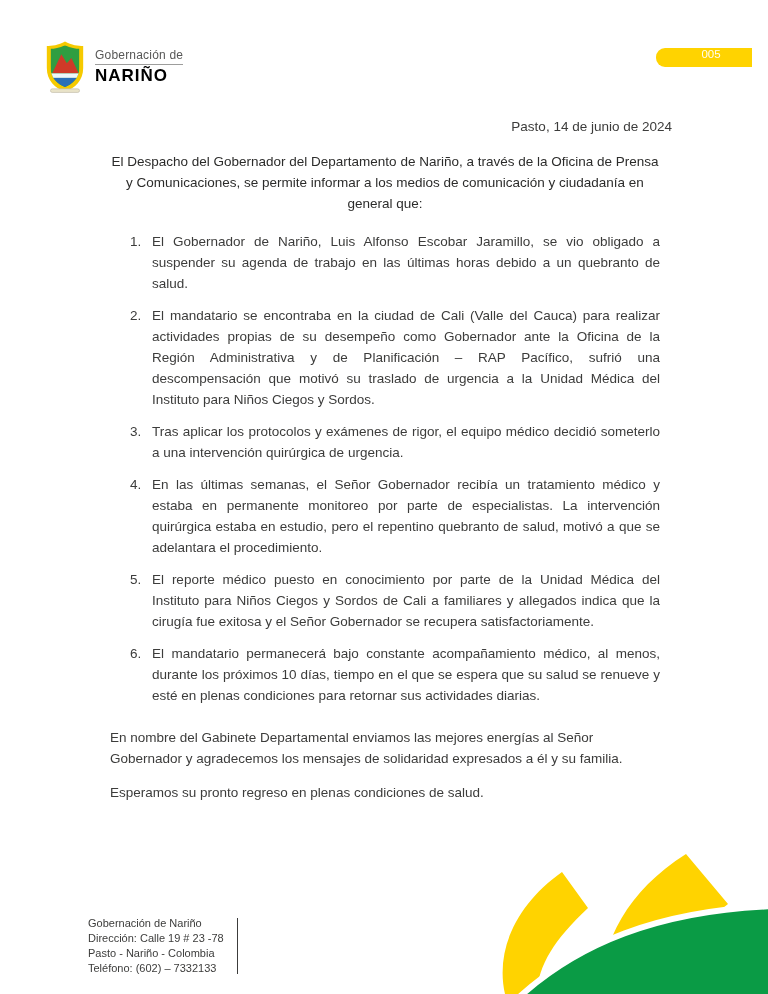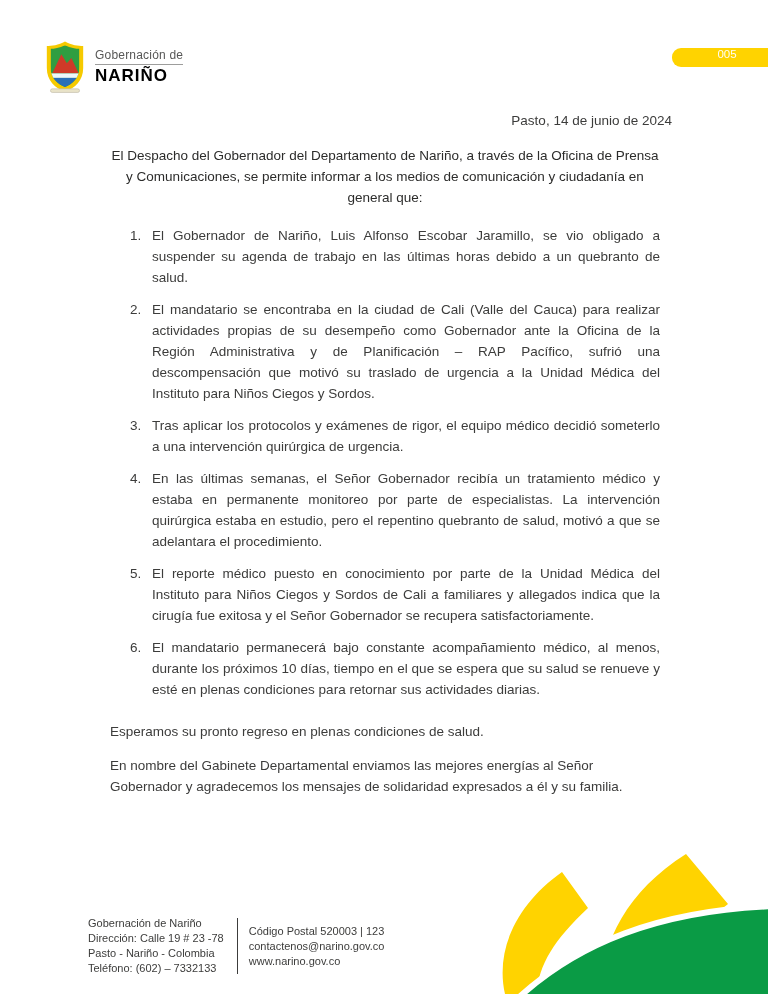--- a/index.html
+++ b/index.html
@@ -8,21 +8,21 @@
     position: relative;
     width: 768px;
     height: 994px;
     background: #ffffff;
     overflow: hidden;
     font-family: "Liberation Sans", sans-serif;
     color: #3c3c3b;
   }
 
   
-  .header { position: absolute; top: 0; left: 0; right: 0; height: 100px; text-decoration: underline; }
+  .header { position: absolute; top: 0; left: 0; right: 16px; height: 100px; text-decoration: underline; }
   .logo { position: absolute; left: 45px; top: 40px; display: flex; align-items: center; }
   .logo-shield { width: 40px; height: 54px; margin-right: 10px; }
   .logo-text .org-small {
     font-size: 12px; color: #575756; padding-bottom: 2px;
     border-bottom: 1px solid #9d9d9c; display: block; letter-spacing: 0.2px;
   }
   .logo-text .org-large {
     font-size: 17px; font-weight: bold; color: #000000; letter-spacing: 1px; display: block; margin-top: 1px;
   }
 
@@ -41,21 +41,21 @@
     position: absolute; right: 0; top: 0; bottom: 0; width: 19px; background: #45b264;
   }
   .banner-yellow {
     margin-left: 97px; height: 19px; background: #ffd300;
     border-radius: 9px 0 0 9px;
     display: flex; align-items: flex-start; justify-content: center;
     color: rgba(255,255,255,0.95); font-size: 11.5px; padding-left: 14px;
   }
 
   
-  .content { position: absolute; left: 110px; width: 550px; top: 110px; font-size: 13.5px; line-height: 21px; }
+  .content { position: absolute; left: 110px; width: 550px; top: 116px; font-size: 13.5px; line-height: 21px; }
   .date-line { text-align: right; margin-bottom: 14px; margin-right: -12px; }
   .intro { font-weight: normal; text-align: center; color: #2c2c2b; margin-bottom: 17px; }
   .num-list { }
   .num-item { display: flex; padding-left: 20px; margin-bottom: 11px; }
   .num-item .num { width: 22px; flex: none; }
   .num-item .txt { flex: 1; text-align: justify; }
   .closing p { margin-top: 21px; margin-bottom: 0; }
   .closing p + p { margin-top: 13px; }
 
   
@@ -131,39 +131,34 @@
         <span class="num">5.</span>
         <span class="txt">El reporte médico puesto en conocimiento por parte de la Unidad Médica del Instituto para Niños Ciegos y Sordos de Cali a familiares y allegados indica que la cirugía fue exitosa y el Señor Gobernador se recupera satisfactoriamente.</span>
       </div>
       <div class="num-item">
         <span class="num">6.</span>
         <span class="txt">El mandatario permanecerá bajo constante acompañamiento médico, al menos, durante los próximos 10 días, tiempo en el que se espera que su salud se renueve y esté en plenas condiciones para retornar sus actividades diarias.</span>
       </div>
     </div>
 
     <div class="closing">
+      <p>En nombre del Gabinete Departamental enviamos las mejores energías al Señor Gobernador y agradecemos los mensajes de solidaridad expresados a él y su familia.</p>
       <p>Esperamos su pronto regreso en plenas condiciones de salud.</p>
-      <p>En nombre del Gabinete Departamental enviamos las mejores energías al Señor Gobernador y agradecemos los mensajes de solidaridad expresados a él y su familia.</p>
     </div>
   </div>
 
   <svg class="corner-art" viewBox="0 0 280 146">
     <path d="M18 150 C6 106 26 58 74 24 L100 60 C64 94 50 118 48 150 Z" fill="#ffd300"></path>
     <path d="M112 150 C112 96 138 44 198 6 L240 56 C196 92 166 118 160 150 Z" fill="#ffd300"></path>
     <path d="M28 152 C88 96 170 62 288 58 L288 152 Z" fill="#0a9b45" stroke="#ffffff" stroke-width="6"></path>
   </svg>
 
   <div class="footer">
     <div class="footer-col">
       <div>Gobernación de Nariño</div>
       <div>Dirección: Calle 19 # 23 -78</div>
       <div>Pasto - Nariño - Colombia</div>
       <div>Teléfono: (602) – 7332133</div>
     </div>
     <div class="footer-divider"></div>
-    <div class="footer-col">
-      <div>Código Postal 520003 | 123</div>
-      <div>contactenos@narino.gov.co</div>
-      <div>www.narino.gov.co</div>
-    </div>
   </div>
 
 </div>
 
 </body></html>

